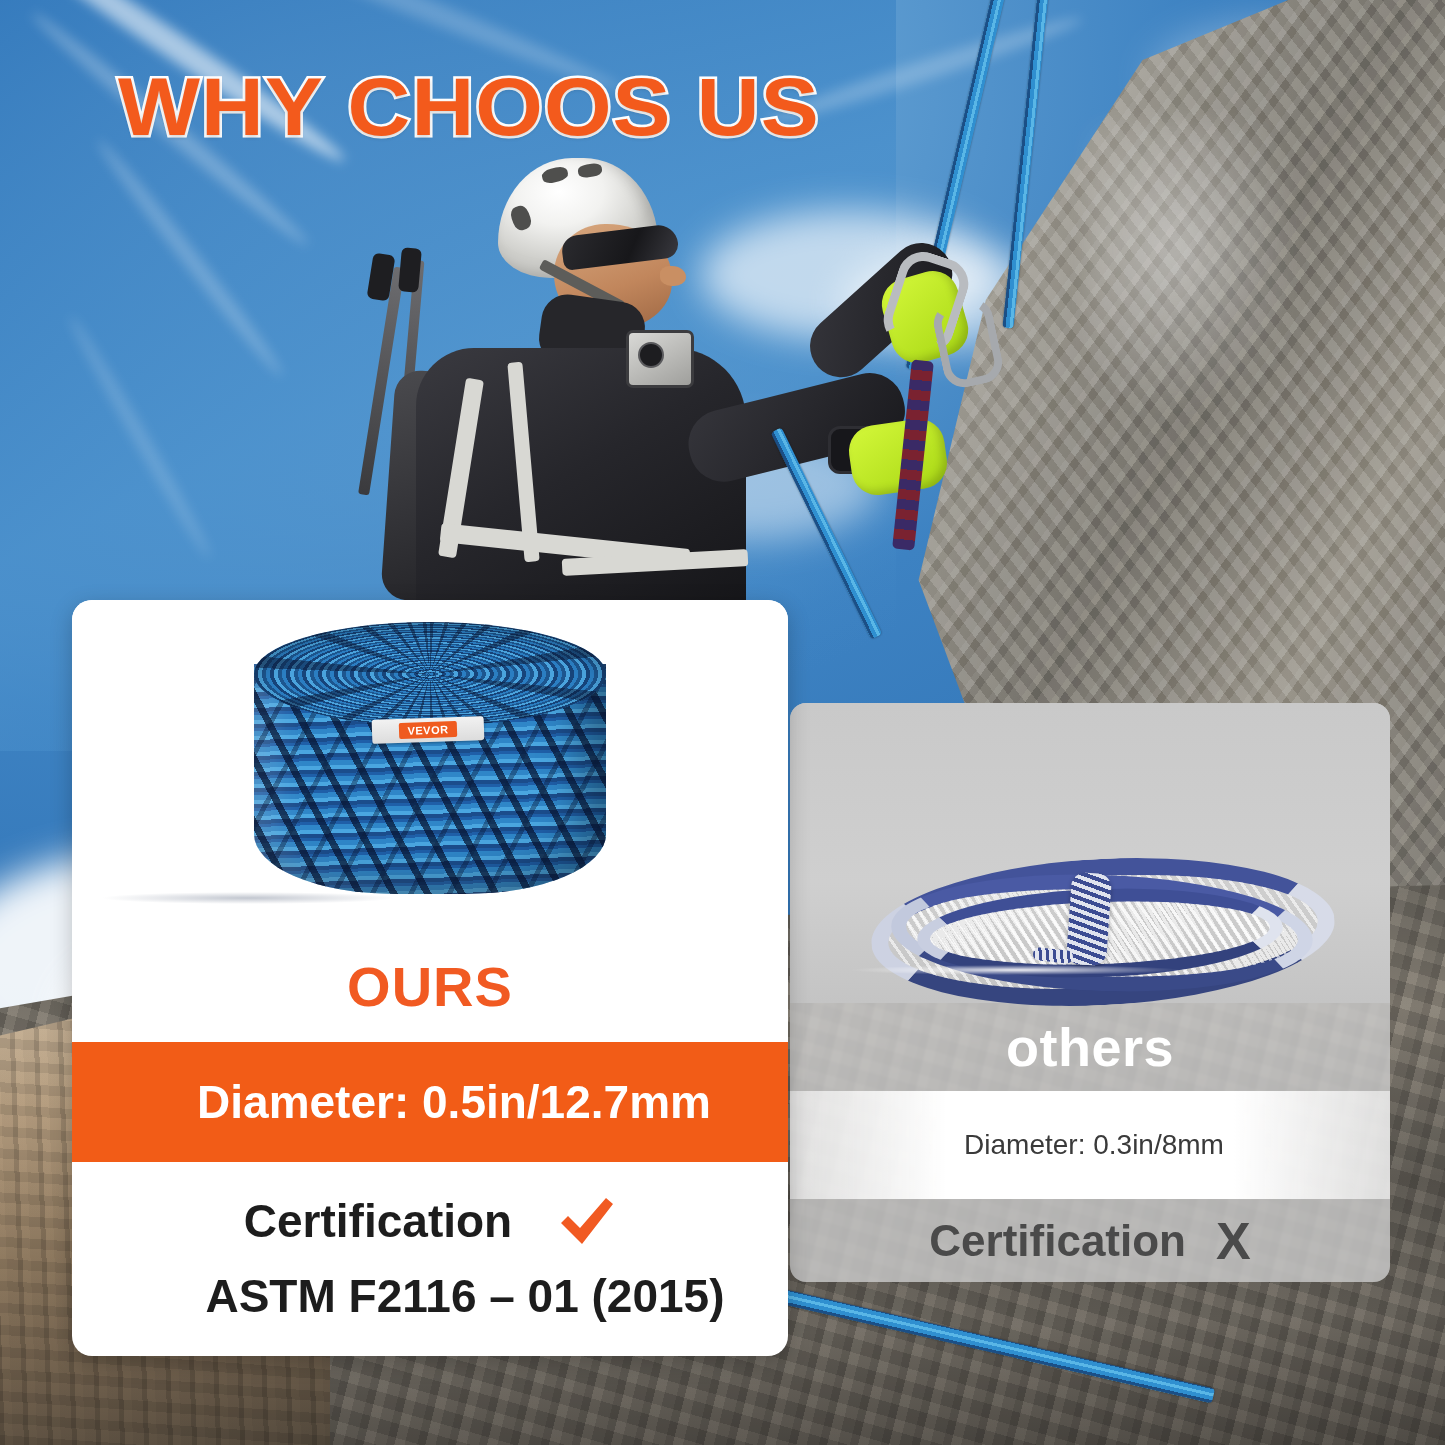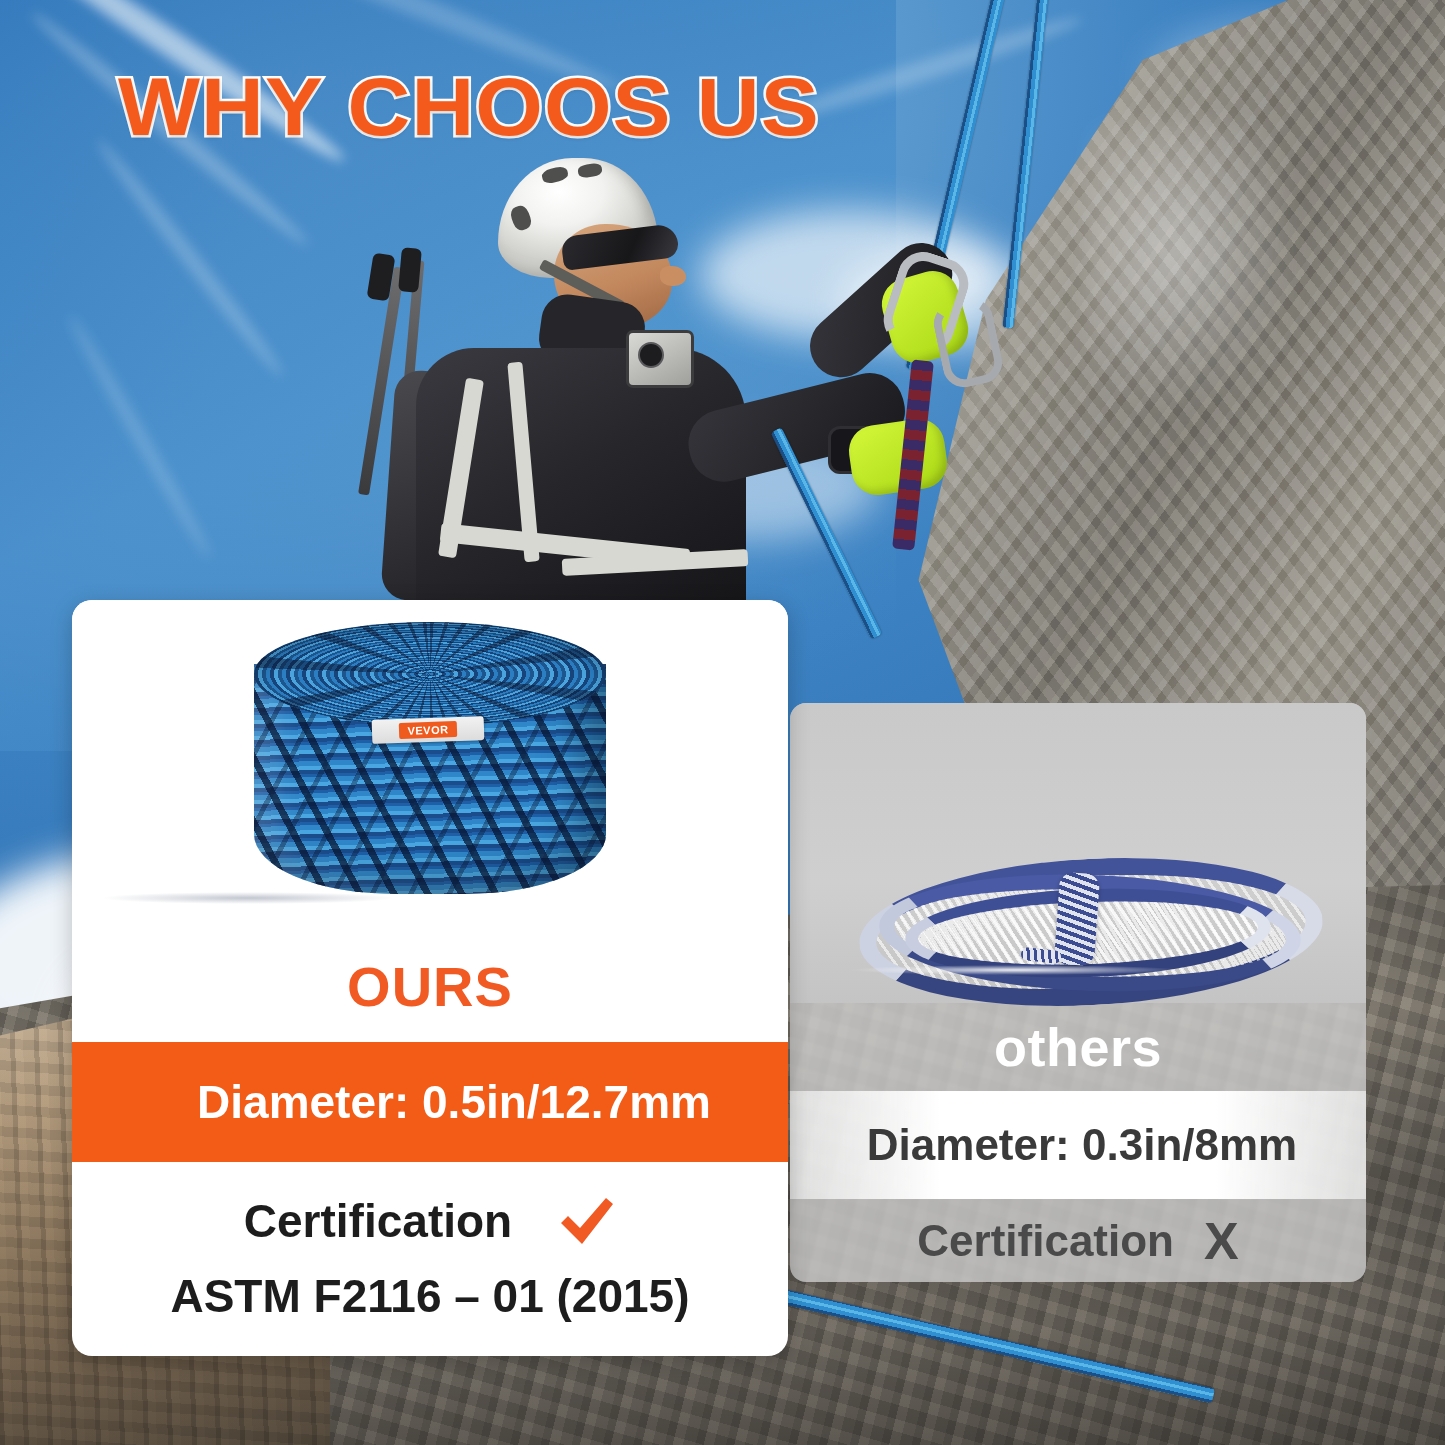--- a/index.html
+++ b/index.html
@@ -185,20 +185,21 @@
     background:repeating-linear-gradient(0deg,#3a2a66 0 10px,#7a2230 10px 20px);
     transform:rotate(6deg);border-radius:5px;
   }
 
   
   .card-other{
     position:absolute;left:790px;top:703px;width:576px;height:579px;
     background:rgba(205,205,205,.80);
     border-radius:16px;overflow:hidden;
     backdrop-filter:blur(1px);
+    padding-left:24px;
   }
   .other-img{
     position:absolute;left:0;top:0;width:100%;height:300px;
     background:linear-gradient(180deg,#c9c9c9 0%,#cfcfcf 60%,#c4c4c4 100%);
     display:flex;align-items:center;justify-content:center;
   }
   
   .coil{position:absolute;left:50%;top:142px;transform:translateX(-50%);width:450px;height:150px;}
   .coil-strand{
     position:absolute;border-radius:50%;
@@ -231,21 +232,21 @@
   .other-title{
     position:absolute;left:0;top:300px;width:100%;height:88px;
     display:flex;align-items:center;justify-content:center;
     color:#ffffff;font-size:54px;font-weight:700;letter-spacing:.5px;
   }
   .other-band{
     position:absolute;left:0;top:388px;width:100%;height:108px;
     background:linear-gradient(90deg, rgba(255,255,255,.55) 0%, #ffffff 26%, #ffffff 74%, rgba(255,255,255,.55) 100%);
     display:flex;align-items:center;justify-content:center;
   }
-  .other-band span{color:#3a3a3a;font-size:44px;font-weight:700;margin-left:8px;}
+  .other-band span{color:#3a3a3a;font-size:28px;font-weight:400;margin-left:8px;}
   .other-cert{
     position:absolute;left:0;top:496px;width:100%;height:83px;
     display:flex;align-items:center;justify-content:center;gap:30px;
     color:#4a4a4a;font-size:44px;font-weight:700;
   }
   .other-x{font-size:52px;font-weight:700;color:#4a4a4a;}
 
   .card-ours{
     position:absolute;left:72px;top:600px;width:716px;height:756px;
     background:#ffffff;border-radius:20px;overflow:hidden;
@@ -316,21 +317,21 @@
   .ours-cert{
     position:absolute;left:0;top:578px;width:100%;height:86px;
     display:flex;align-items:center;justify-content:center;gap:46px;
     color:#1d1d1d;font-size:46px;font-weight:700;
   }
   .check{position:relative;width:58px;height:52px;}
   .check svg{position:absolute;left:0;top:0;}
   .ours-astm{
     position:absolute;left:0;top:660px;width:100%;height:72px;
     display:flex;align-items:center;justify-content:center;
-    color:#1d1d1d;font-size:46px;font-weight:700;
+    color:#1d1d1d;font-size:46px;font-weight:700;padding-left:35px;
   }
 
   
   .headline{
     position:absolute;left:118px;top:60px;
     font-size:82px;font-weight:700;
     font-family:"Liberation Sans",sans-serif;
     color:#f35a1c;
     letter-spacing:1px;
     transform:scaleX(1.06);

